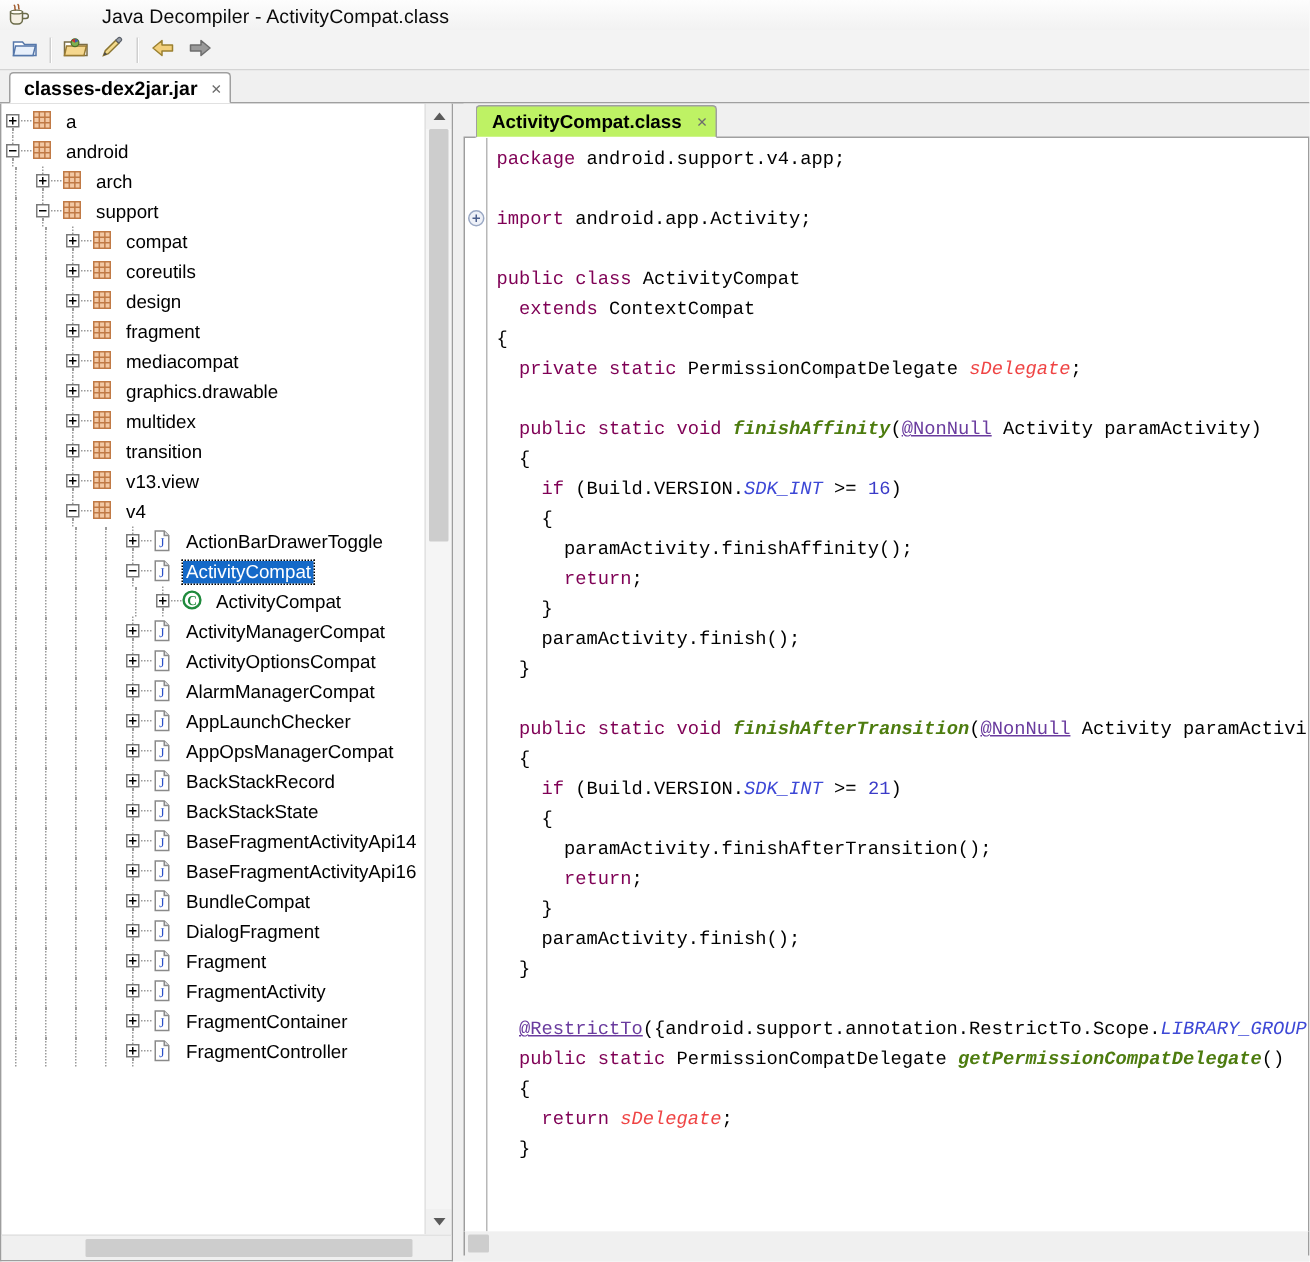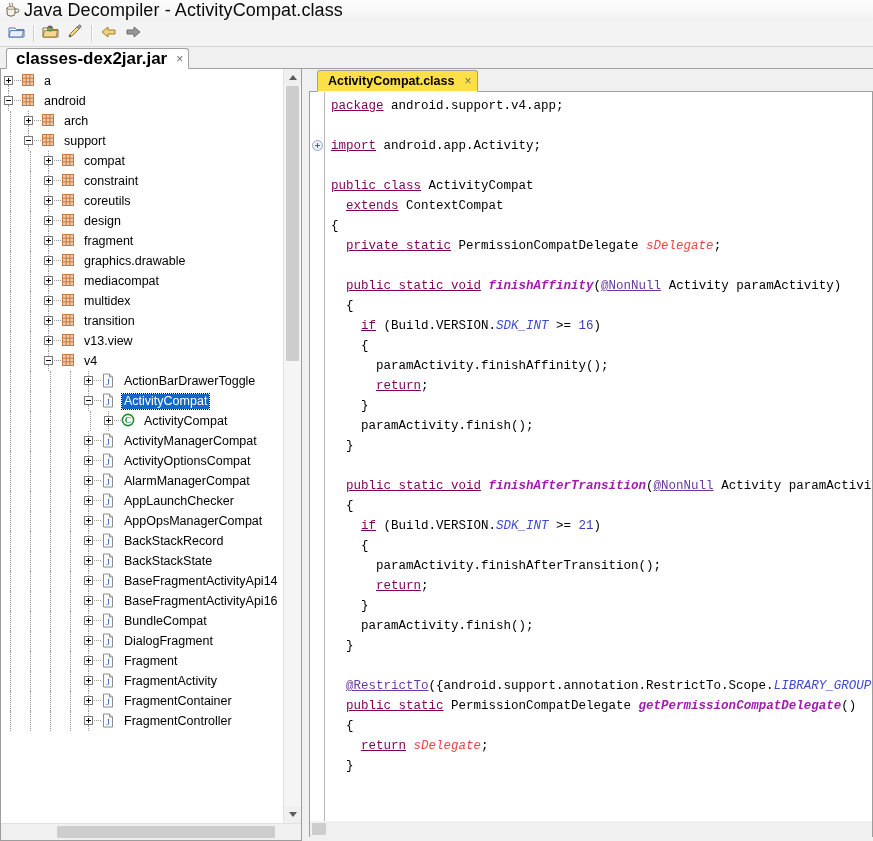--- a/index.html
+++ b/index.html
@@ -23,24 +23,25 @@
   .titlebar {
     height: 20px;
     display: flex;
     align-items: center;
     padding-left: 4px;
     background: linear-gradient(#fdfdfd, #f2f2f2);
     flex: 0 0 auto;
   }
   .titlebar .tb-icon { width: 17px; height: 16px; margin-right: 3px; flex: 0 0 auto; }
   .titlebar .tb-text {
-    font-size: 18px;
+    font-size: 13px;
     color: #0a0a0a;
     white-space: nowrap;
     letter-spacing: 0.1px;
+    margin-left: 44px;
   }
 
   
   .menubar {
     height: 21px;
     display: flex;
     align-items: center;
     padding-left: 6px;
     background: #f6f6f6;
     flex: 0 0 auto;
@@ -101,21 +102,21 @@
     background: #ffffff;
     border: 1px solid #a0a0a0;
     border-bottom: 1px solid #ffffff;
     border-radius: 3px 3px 0 0;
     display: flex;
     align-items: center;
     padding: 0 5px 0 9px;
     box-sizing: border-box;
   }
   .jartab-label {
-    font-size: 17px;
+    font-size: 13px;
     font-weight: bold;
     color: #000;
     white-space: nowrap;
   }
   .jartab-close {
     margin-left: 9px;
     font-size: 12px;
     color: #6d6d6d;
     cursor: default;
     line-height: 1;
@@ -305,21 +306,21 @@
     content: "";
     position: absolute;
     left: 0; right: 0; bottom: 0;
     height: 1px;
     background: #a0a0a0;
   }
   .ctab {
     position: relative;
     z-index: 2;
     height: 22px;
-    background: #fde047;
+    background: #bef264;
     border: 1px solid #a0a0a0;
     border-bottom: 1px solid #ffffff;
     border-radius: 3px 3px 0 0;
     display: flex;
     align-items: center;
     padding: 0 6px 0 10px;
     box-sizing: border-box;
     text-align: center;
   }
   .ctab-label {
@@ -380,24 +381,24 @@
     overflow: hidden;
     padding: 4px 0 0 6px;
     font-family: "Liberation Mono", "DejaVu Sans Mono", monospace;
     font-size: 12.5px;
     line-height: 20px;
     white-space: pre;
     color: #000000;
     background: #fff;
   }
   .code .ln { height: 20px; }
-  .kw  { color: #7f0055; text-decoration: underline; }
+  .kw  { color: #7f0055; }
   .num { color: #3b3bc8; }
   .fld { color: #ef4444; font-style: italic; }
-  .mth { color: #a21caf; font-weight: bold; font-style: italic; margin-top: 32px; }
+  .mth { color: #4d7c0f; font-weight: bold; font-style: italic; margin-top: 32px; }
   .typ { color: #000000; }
   .ann { color: #6a3b9e; text-decoration: underline; }
   .cst2 { color: #3d48d6; font-style: italic; }
 
   .editor-hsb {
     height: 16px;
     flex: 0 0 auto;
     background: #f0f0f0;
     border-left: 1px solid #9d9d9d;
     border-right: 1px solid #9d9d9d;
@@ -550,33 +551,20 @@
               <span class="guide line"></span>
               <span class="guide line"></span>
               <span class="toggle plus vline vline2">
                 <span class="box"></span>
                 <span class="dots"></span>
               </span>
               <span class="ticon"><svg width="14" height="14" viewBox="0 0 14 14">
                   <rect x="1.5" y="1.5" width="11" height="11" fill="#f3c9a5" stroke="#c07a46" stroke-width="1"></rect>
                   <path d="M5.2 1.5v11M8.9 1.5v11M1.5 5.2h11M1.5 8.9h11" stroke="#c07a46" stroke-width="1"></path>
                 </svg></span>
-              <span class="tlabel">constraint</span>
-            </div>
-            <div class="trow">
-              <span class="guide line"></span>
-              <span class="guide line"></span>
-              <span class="toggle plus vline vline2">
-                <span class="box"></span>
-                <span class="dots"></span>
-              </span>
-              <span class="ticon"><svg width="14" height="14" viewBox="0 0 14 14">
-                  <rect x="1.5" y="1.5" width="11" height="11" fill="#f3c9a5" stroke="#c07a46" stroke-width="1"></rect>
-                  <path d="M5.2 1.5v11M8.9 1.5v11M1.5 5.2h11M1.5 8.9h11" stroke="#c07a46" stroke-width="1"></path>
-                </svg></span>
               <span class="tlabel">coreutils</span>
             </div>
             <div class="trow">
               <span class="guide line"></span>
               <span class="guide line"></span>
               <span class="toggle plus vline vline2">
                 <span class="box"></span>
                 <span class="dots"></span>
               </span>
               <span class="ticon"><svg width="14" height="14" viewBox="0 0 14 14">
@@ -602,34 +590,34 @@
               <span class="guide line"></span>
               <span class="guide line"></span>
               <span class="toggle plus vline vline2">
                 <span class="box"></span>
                 <span class="dots"></span>
               </span>
               <span class="ticon"><svg width="14" height="14" viewBox="0 0 14 14">
                   <rect x="1.5" y="1.5" width="11" height="11" fill="#f3c9a5" stroke="#c07a46" stroke-width="1"></rect>
                   <path d="M5.2 1.5v11M8.9 1.5v11M1.5 5.2h11M1.5 8.9h11" stroke="#c07a46" stroke-width="1"></path>
                 </svg></span>
+              <span class="tlabel">mediacompat</span>
+            </div>
+            <div class="trow">
+              <span class="guide line"></span>
+              <span class="guide line"></span>
+              <span class="toggle plus vline vline2">
+                <span class="box"></span>
+                <span class="dots"></span>
+              </span>
+              <span class="ticon"><svg width="14" height="14" viewBox="0 0 14 14">
+                  <rect x="1.5" y="1.5" width="11" height="11" fill="#f3c9a5" stroke="#c07a46" stroke-width="1"></rect>
+                  <path d="M5.2 1.5v11M8.9 1.5v11M1.5 5.2h11M1.5 8.9h11" stroke="#c07a46" stroke-width="1"></path>
+                </svg></span>
               <span class="tlabel">graphics.drawable</span>
-            </div>
-            <div class="trow">
-              <span class="guide line"></span>
-              <span class="guide line"></span>
-              <span class="toggle plus vline vline2">
-                <span class="box"></span>
-                <span class="dots"></span>
-              </span>
-              <span class="ticon"><svg width="14" height="14" viewBox="0 0 14 14">
-                  <rect x="1.5" y="1.5" width="11" height="11" fill="#f3c9a5" stroke="#c07a46" stroke-width="1"></rect>
-                  <path d="M5.2 1.5v11M8.9 1.5v11M1.5 5.2h11M1.5 8.9h11" stroke="#c07a46" stroke-width="1"></path>
-                </svg></span>
-              <span class="tlabel">mediacompat</span>
             </div>
             <div class="trow">
               <span class="guide line"></span>
               <span class="guide line"></span>
               <span class="toggle plus vline vline2">
                 <span class="box"></span>
                 <span class="dots"></span>
               </span>
               <span class="ticon"><svg width="14" height="14" viewBox="0 0 14 14">
                   <rect x="1.5" y="1.5" width="11" height="11" fill="#f3c9a5" stroke="#c07a46" stroke-width="1"></rect>

